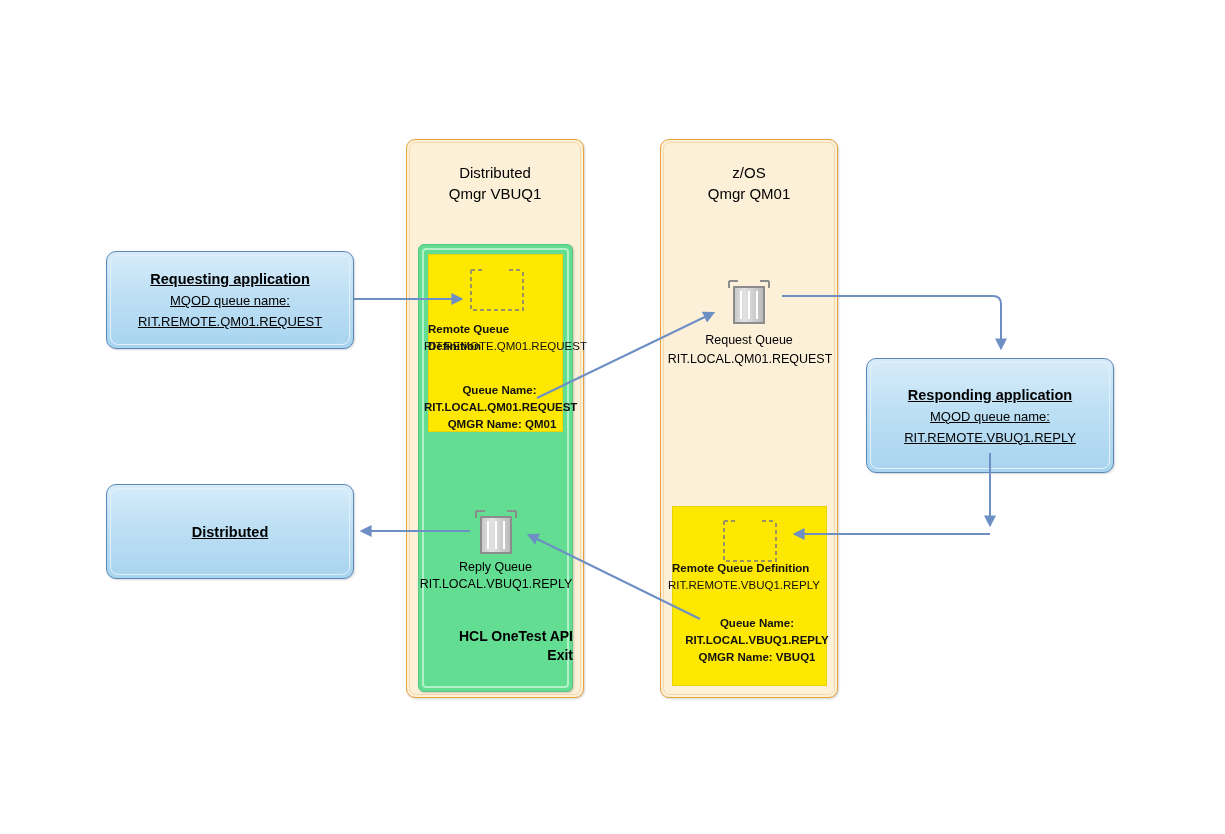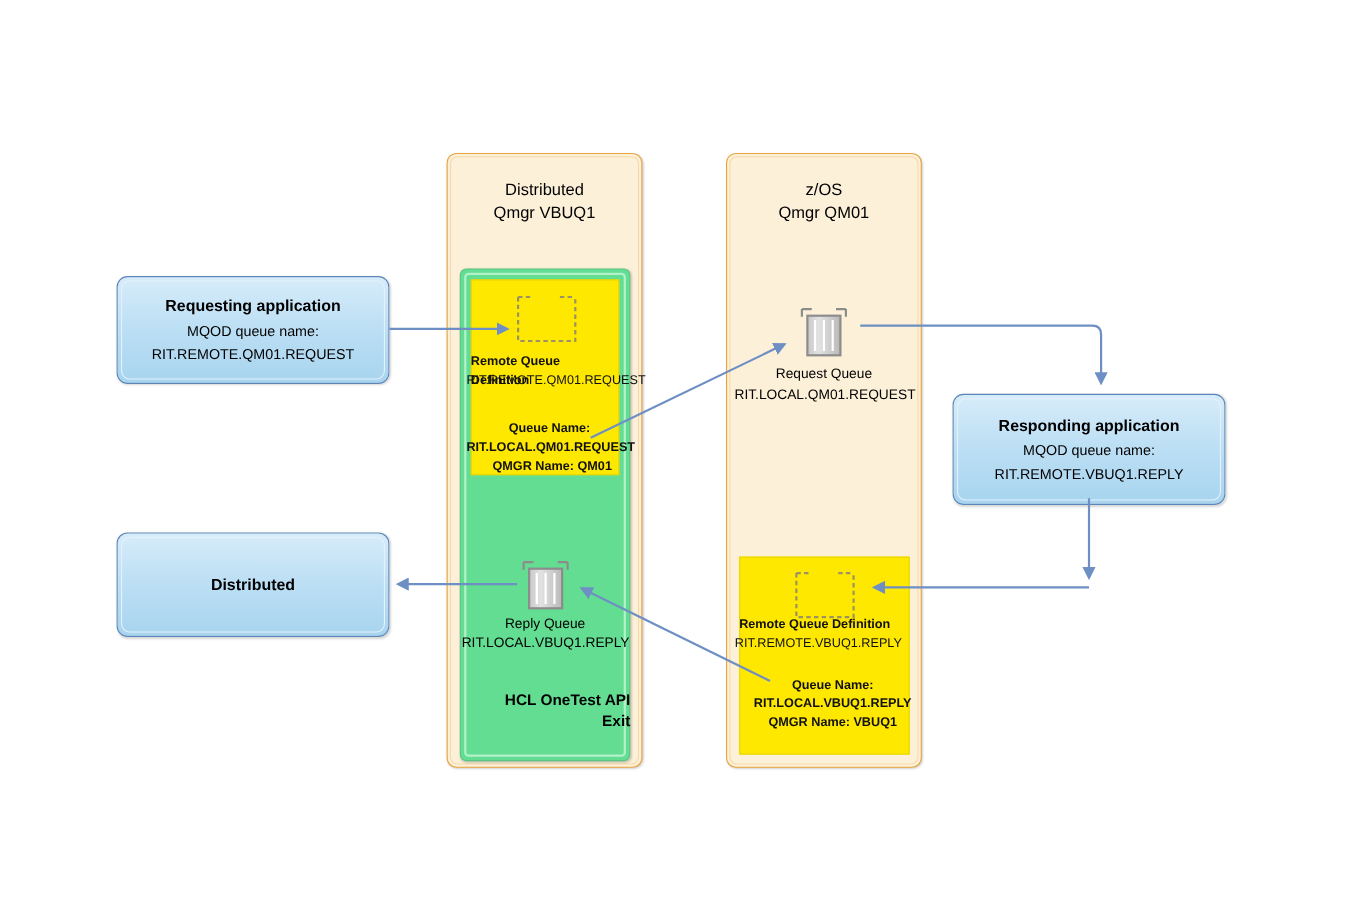--- a/index.html
+++ b/index.html
@@ -112,20 +112,21 @@
     border-radius: 8px;
     pointer-events: none;
   }
   .app-text {
     position: absolute;
     left: 8px; right: 8px;
     top: 50%;
     transform: translateY(-50%);
     text-align: center;
     color: #000;
+    text-decoration: underline;
   }
   .app-title {
     font-size: 14.5px;
     font-weight: bold;
     line-height: 22px;
   }
   .app-sub {
     font-size: 13px;
     line-height: 21px;
   }
@@ -232,21 +233,21 @@
 
   <div class="abs app-box" style="left:106px; top:251px; width:248px; height:98px;">
     <div class="app-box-inner"></div>
     <div class="app-text">
       <div class="app-title">Requesting application</div>
       <div class="app-sub">MQOD queue name:</div>
       <div class="app-sub">RIT.REMOTE.QM01.REQUEST</div>
     </div>
   </div>
 
-  <div class="abs app-box" style="left:866px; top:358px; width:248px; height:101px;">
+  <div class="abs app-box" style="left:866px; top:358px; width:248px; height:115px;">
     <div class="app-box-inner"></div>
     <div class="app-text">
       <div class="app-title">Responding application</div>
       <div class="app-sub">MQOD queue name:</div>
       <div class="app-sub">RIT.REMOTE.VBUQ1.REPLY</div>
     </div>
   </div>
 
   <div class="abs app-box" style="left:106px; top:484px; width:248px; height:95px;">
     <div class="app-box-inner"></div>

